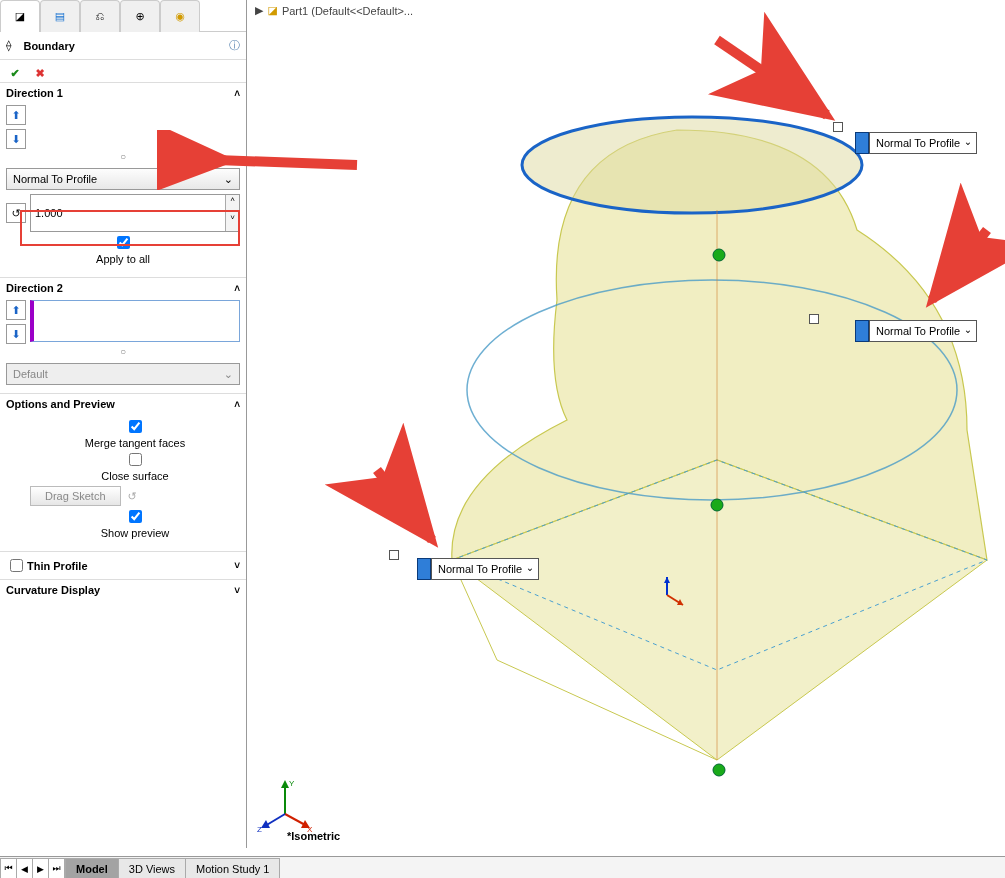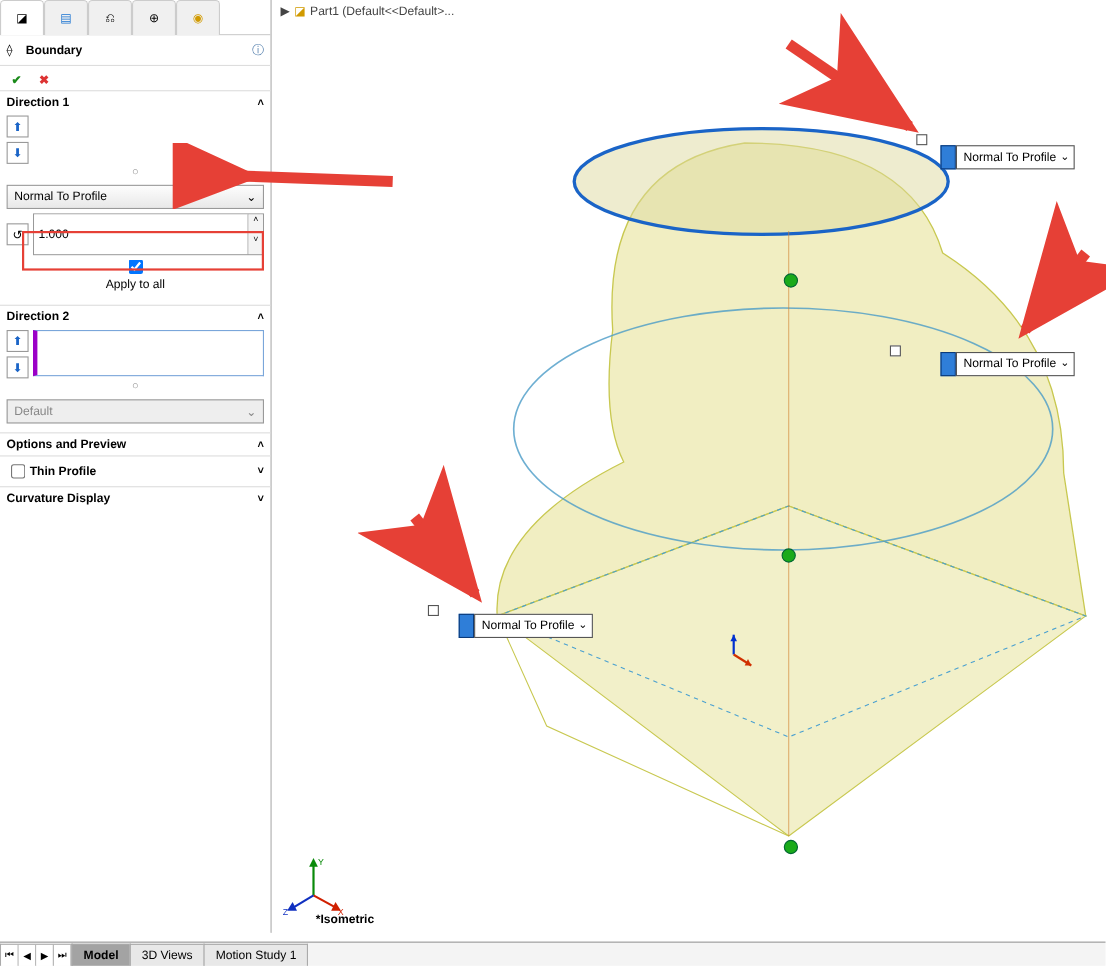--- a/index.html
+++ b/index.html
@@ -153,20 +153,38 @@
         <span>Default</span>
         <span>⌄</span>
       </div>
     </div>
   </div>
 
   <div class="section">
     <div class="section-head">
       <span>Options and Preview</span>
       <span class="chev">˄</span>
+    </div>
+    <div class="section-body" style="padding-left:30px">
+      <label class="chk">
+        <input type="checkbox" checked="" style="">
+        <span>Merge tangent faces</span>
+      </label>
+      <label class="chk">
+        <input type="checkbox" style="">
+        <span>Close surface</span>
+      </label>
+      <div style="margin:4px 0">
+        <span class="btn">Drag Sketch</span>
+        <span style="color:#aaa;margin-left:4px">↺</span>
+      </div>
+      <label class="chk">
+        <input type="checkbox" checked="" style="">
+        <span>Show preview</span>
+      </label>
     </div>
   </div>
 
   <div class="section">
     <div class="section-head">
       <input type="checkbox" style="margin-right: 4px;">
       <span>Thin Profile</span>
       <span class="chev">˅</span>
     </div>
   </div>

